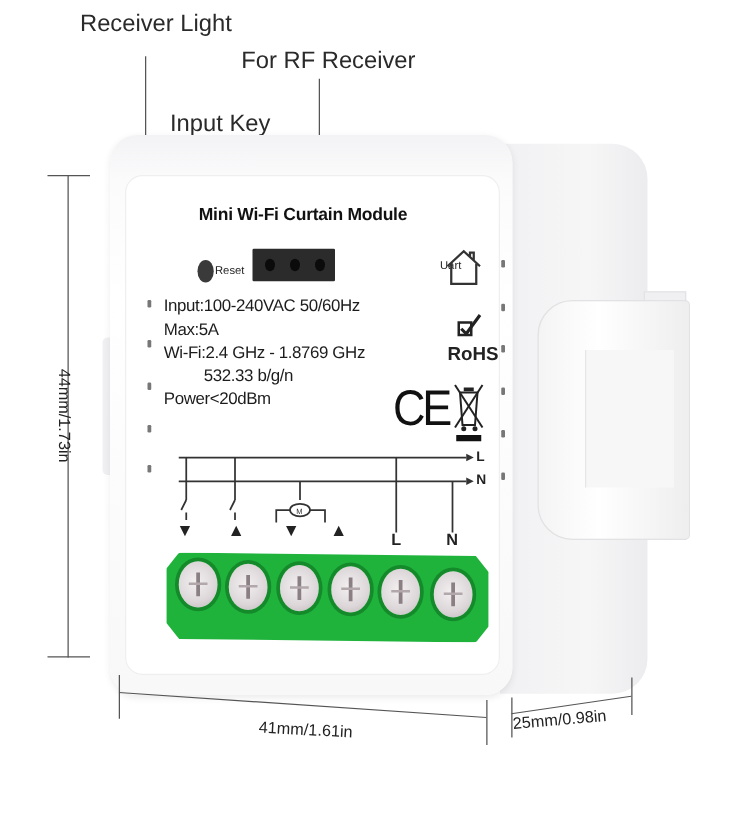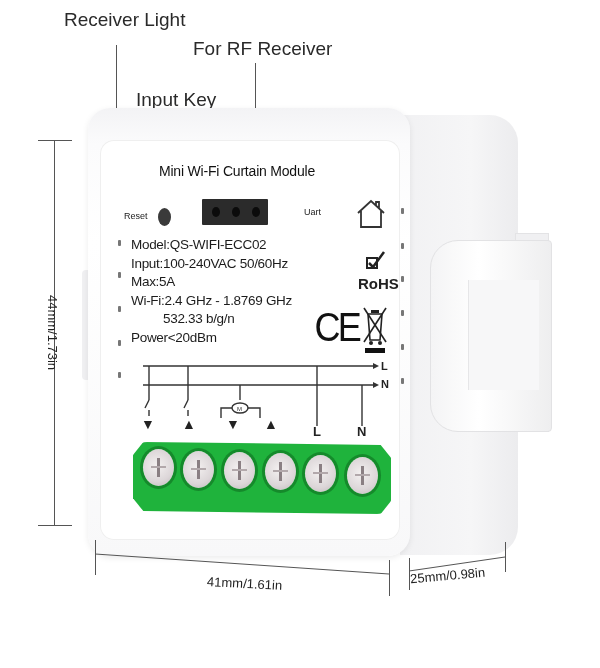--- a/index.html
+++ b/index.html
@@ -38,22 +38,22 @@
   }
   .face {
     position: absolute; left: 100px; top: 140px; width: 300px; height: 400px;
     background: #ffffff; border-radius: 14px;
     box-shadow: inset 0 0 0 1px #efefef;
   }
   .side-nub { position: absolute; left: 82px; top: 270px; width: 12px; height: 110px; background:#f0f0f2; border-radius: 4px; }
 
   .led-dot { position: absolute; width: 3px; height: 6px; background: #777; border-radius: 1px; }
 
-  .title { font-size: 14px; font-weight: normal; color: #111; letter-spacing: -0.2px; }
-  .small { font-size: 9px; color: #222; }
+  .title { font-size: 14px; font-weight: bold; color: #111; letter-spacing: -0.2px; }
+  .small { font-size: 9px; color: #222; margin-left: 48px; }
   .spec { font-size: 13.5px; color: #1c1c1c; line-height: 18.6px; white-space: nowrap; letter-spacing: -0.3px; }
 
   .uart-block { position: absolute; left: 202px; top: 199px; width: 66px; height: 26px; background: #2b2b2b; border-radius: 1px; }
   .uart-pin { position: absolute; top: 8px; width: 8px; height: 10px; background: #0b0b0b; border-radius: 50%; }
   .reset-btn { position: absolute; left: 158px; top: 208px; width: 13px; height: 18px; background: #3a3a3a; border-radius: 50%; }
 
   .terminal {
     position: absolute; left: 133px; top: 442px; width: 258px; height: 72px;
     background: #1fb33c; border-radius: 14px;
     clip-path: polygon(4% 0, 96% 4%, 100% 22%, 100% 82%, 96% 100%, 4% 96%, 0 78%, 0 18%);
@@ -116,21 +116,20 @@
     <div class="uart-pin" style="left:30px;"></div>
     <div class="uart-pin" style="left:50px;"></div>
   </div>
   <div class="abs small" style="left:284px;top:207px;padding-left:20px;">Uart</div>
 
   <svg class="abs" style="left:355px;top:198px;" width="32" height="32" viewBox="0 0 32 32">
     <path d="M3 15 L16 3 L29 15 M6 13 L6 29 L26 29 L26 13 M21 8 L21 4 L24 4 L24 10" fill="none" stroke="#333" stroke-width="1.8"></path>
   </svg>
 
   <div class="abs spec" style="left:131px;top:236px;">
-    <div>Model:QS-WIFI-ECC02</div>
     <div>Input:100-240VAC 50/60Hz</div>
     <div>Max:5A</div>
     <div>Wi-Fi:2.4 GHz - 1.8769 GHz</div>
     <div style="padding-left:32px;">532.33 b/g/n</div>
     <div>Power&lt;20dBm</div>
   </div>
 
   <svg class="abs" style="left:364px;top:250px;" width="22" height="22" viewBox="0 0 22 22">
     <rect x="3" y="8" width="10" height="10" fill="none" stroke="#222" stroke-width="2"></rect>
     <path d="M5 13 L9 17 L20 2" fill="none" stroke="#222" stroke-width="2.5"></path>

